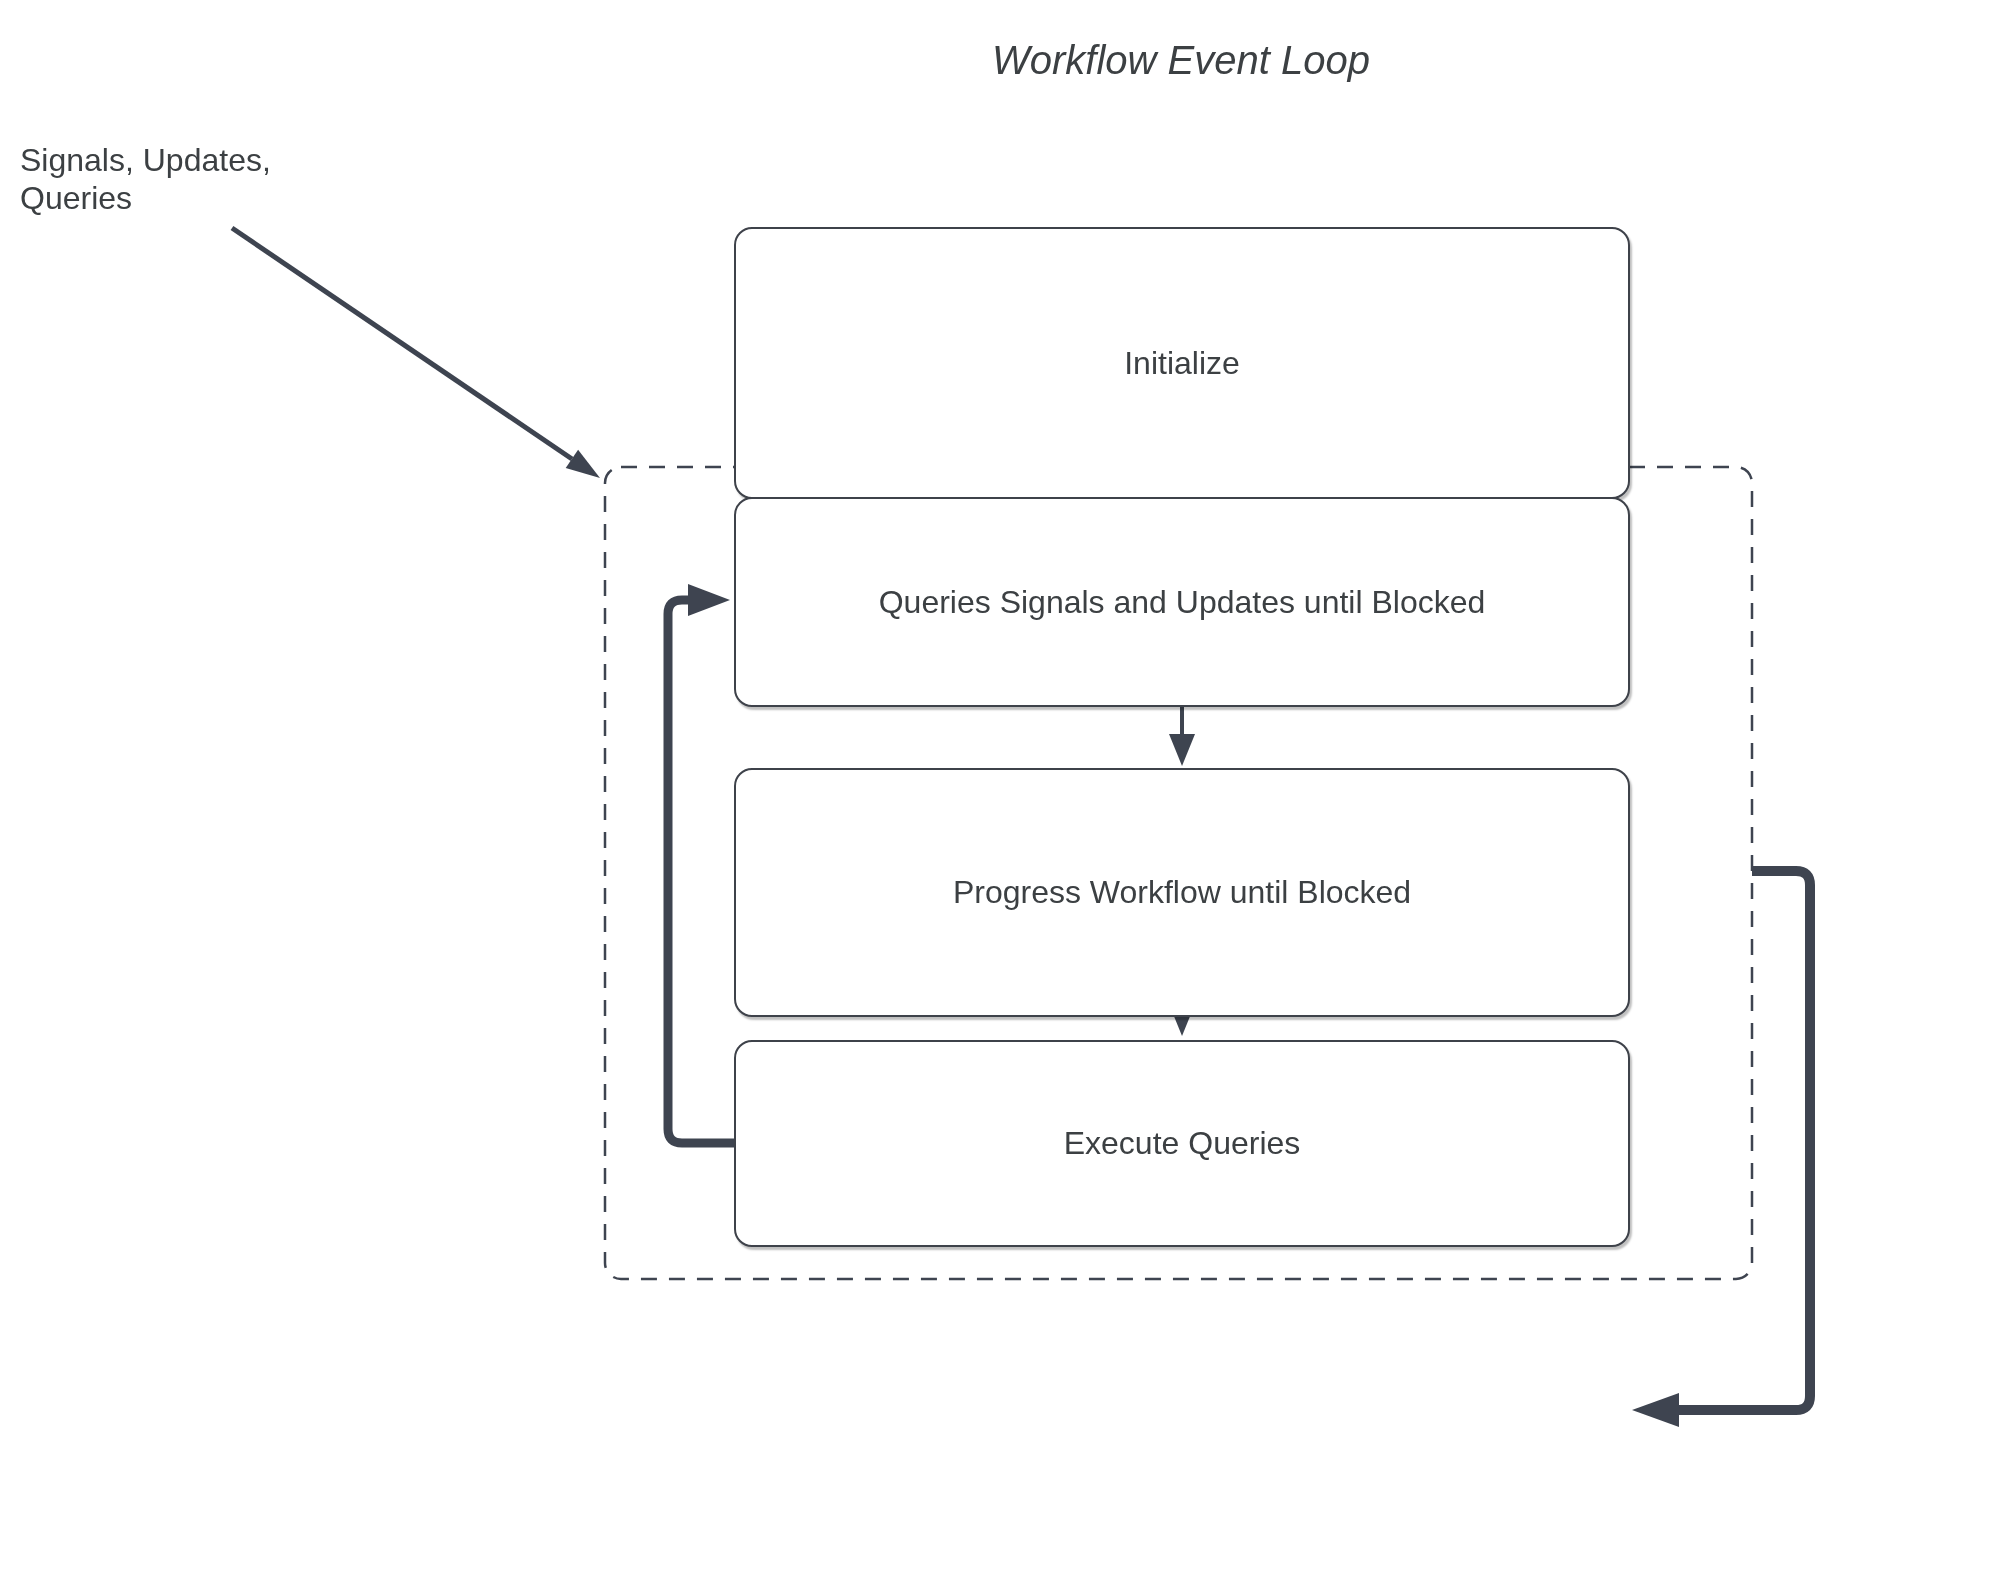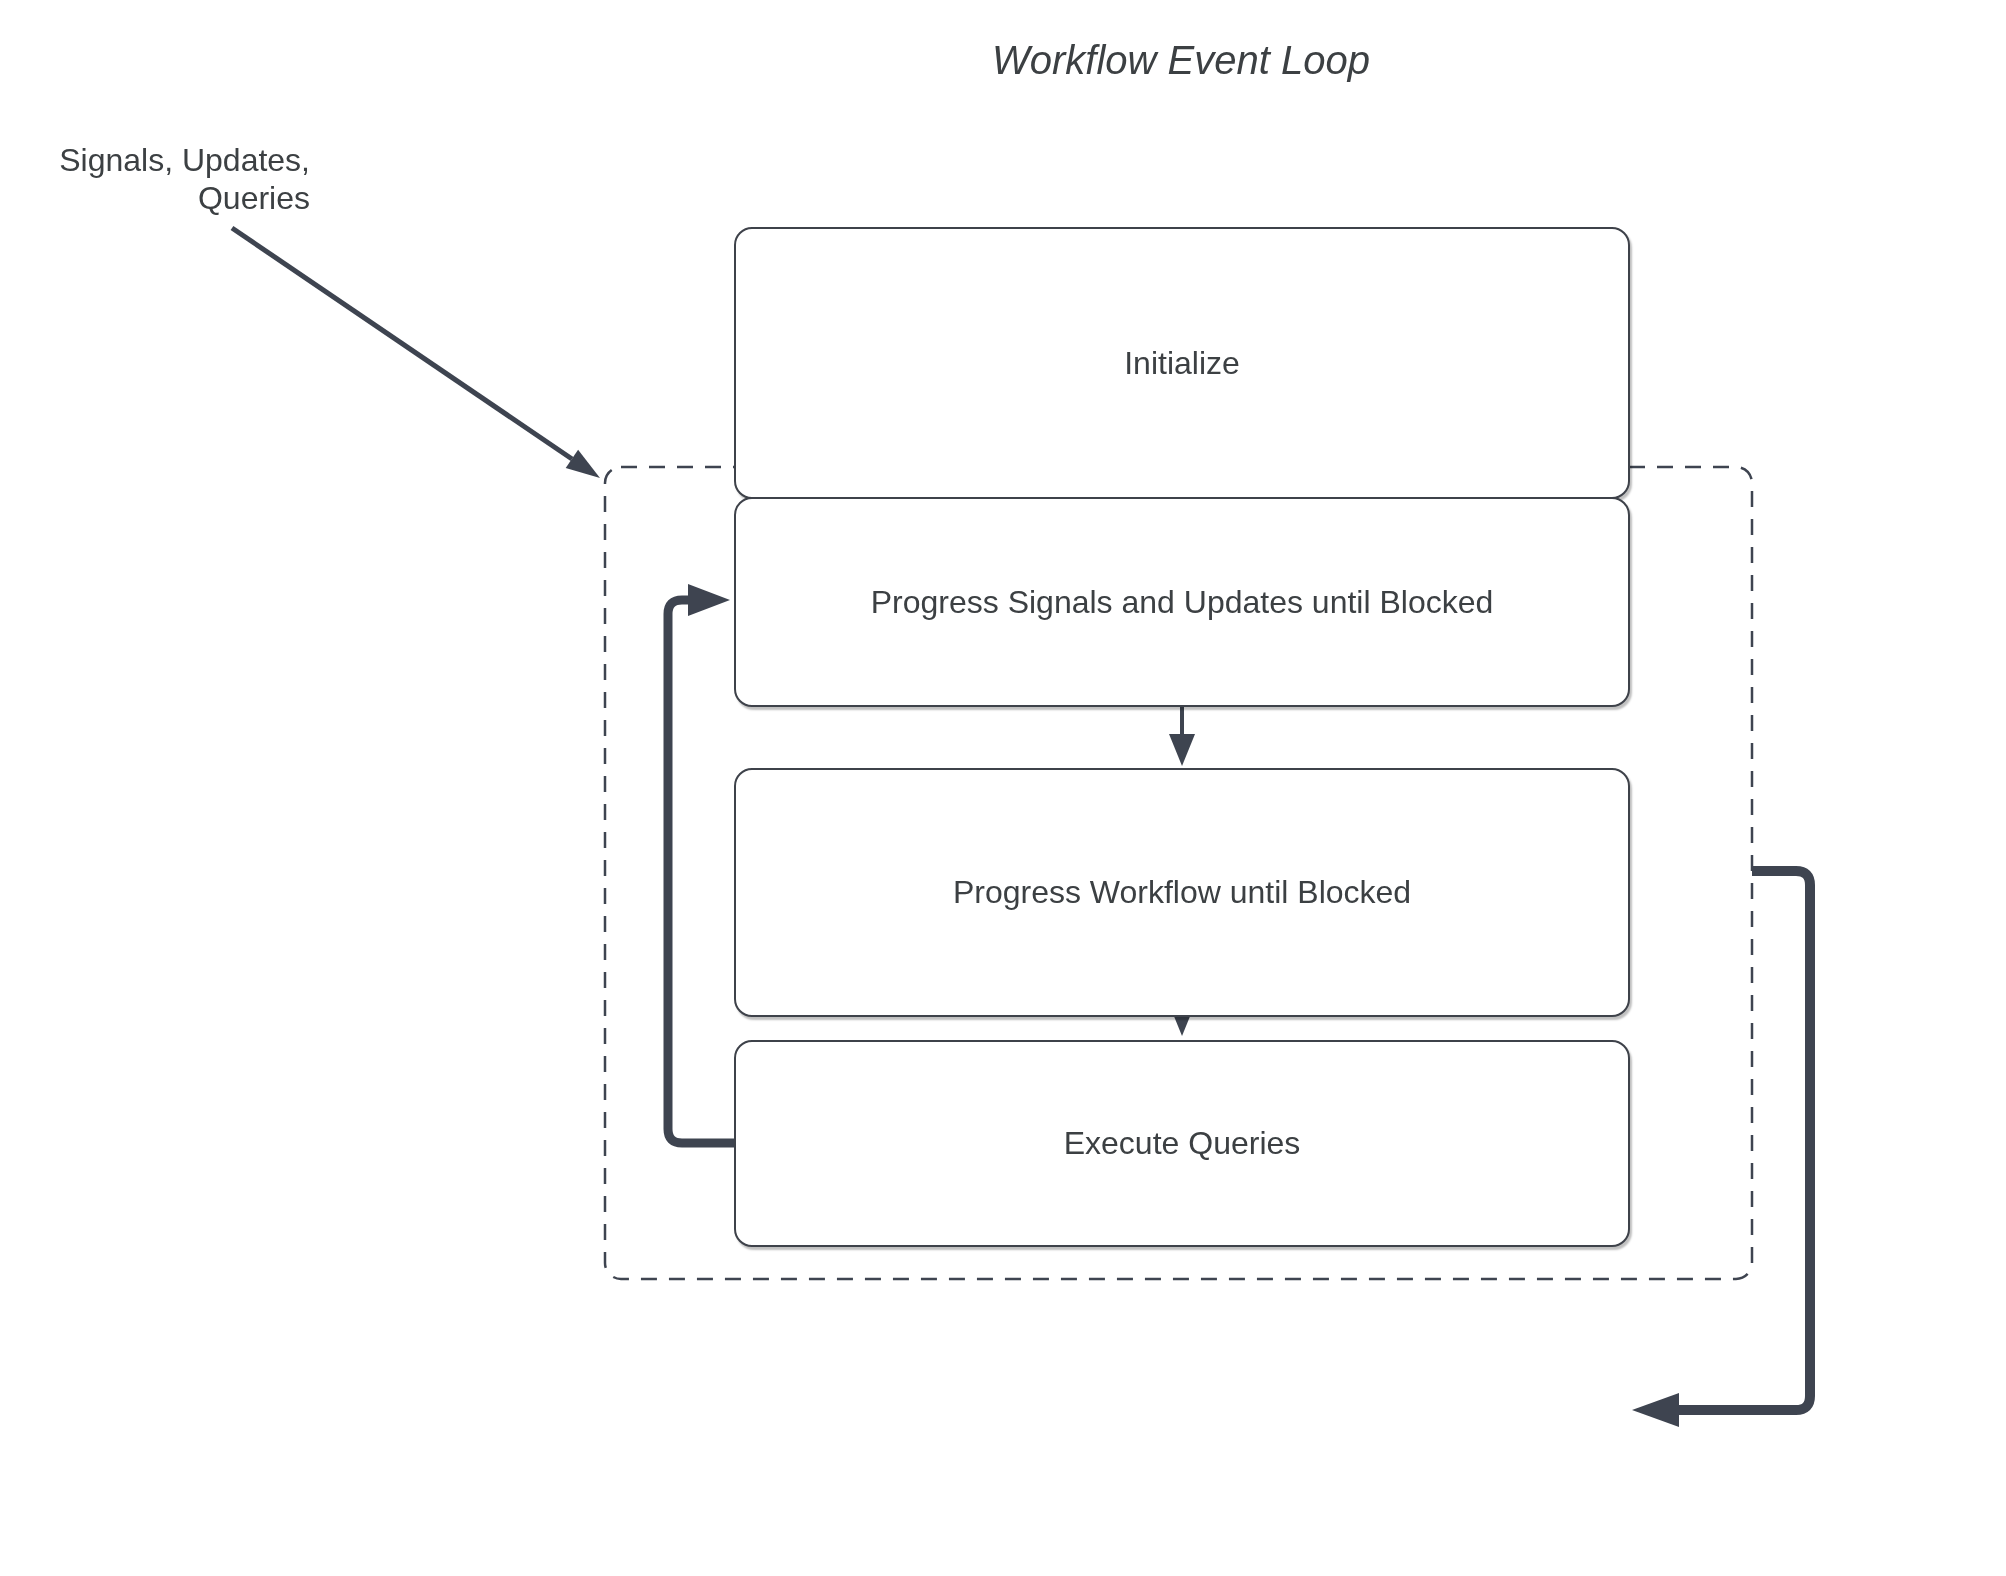--- a/index.html
+++ b/index.html
@@ -25,21 +25,21 @@
     font-style: italic;
     line-height: 52px;
     color: #3c4043;
     white-space: nowrap;
   }
   .annotation {
     position: absolute;
     left: 20px;
     top: 141px;
     width: 290px;
-    text-align: right;
+    text-align: left;
     font-size: 32px;
     line-height: 38px;
     color: #3c4043;
   }
   svg.wires {
     position: absolute;
     left: 0;
     top: 0;
     width: 2006px;
     height: 1576px;
@@ -103,21 +103,21 @@
       <path d="M730,600 L688,584 L688,616 Z"></path>
       <path d="M1632,1410 L1679,1393 L1679,1427 Z"></path>
     </g>
   </svg>
 
   <div class="node" id="node-initialize">
     <span>Initialize</span>
   </div>
 
   <div class="node" id="node-progress-signals">
-    <span>Progress Signals and Updates until Blocked</span>
+    <span>Queries Signals and Updates until Blocked</span>
   </div>
 
   <div class="node" id="node-progress-workflow">
     <span>Progress Workflow until Blocked</span>
   </div>
 
   <div class="node" id="node-execute-queries">
     <span>Execute Queries</span>
   </div>
 

